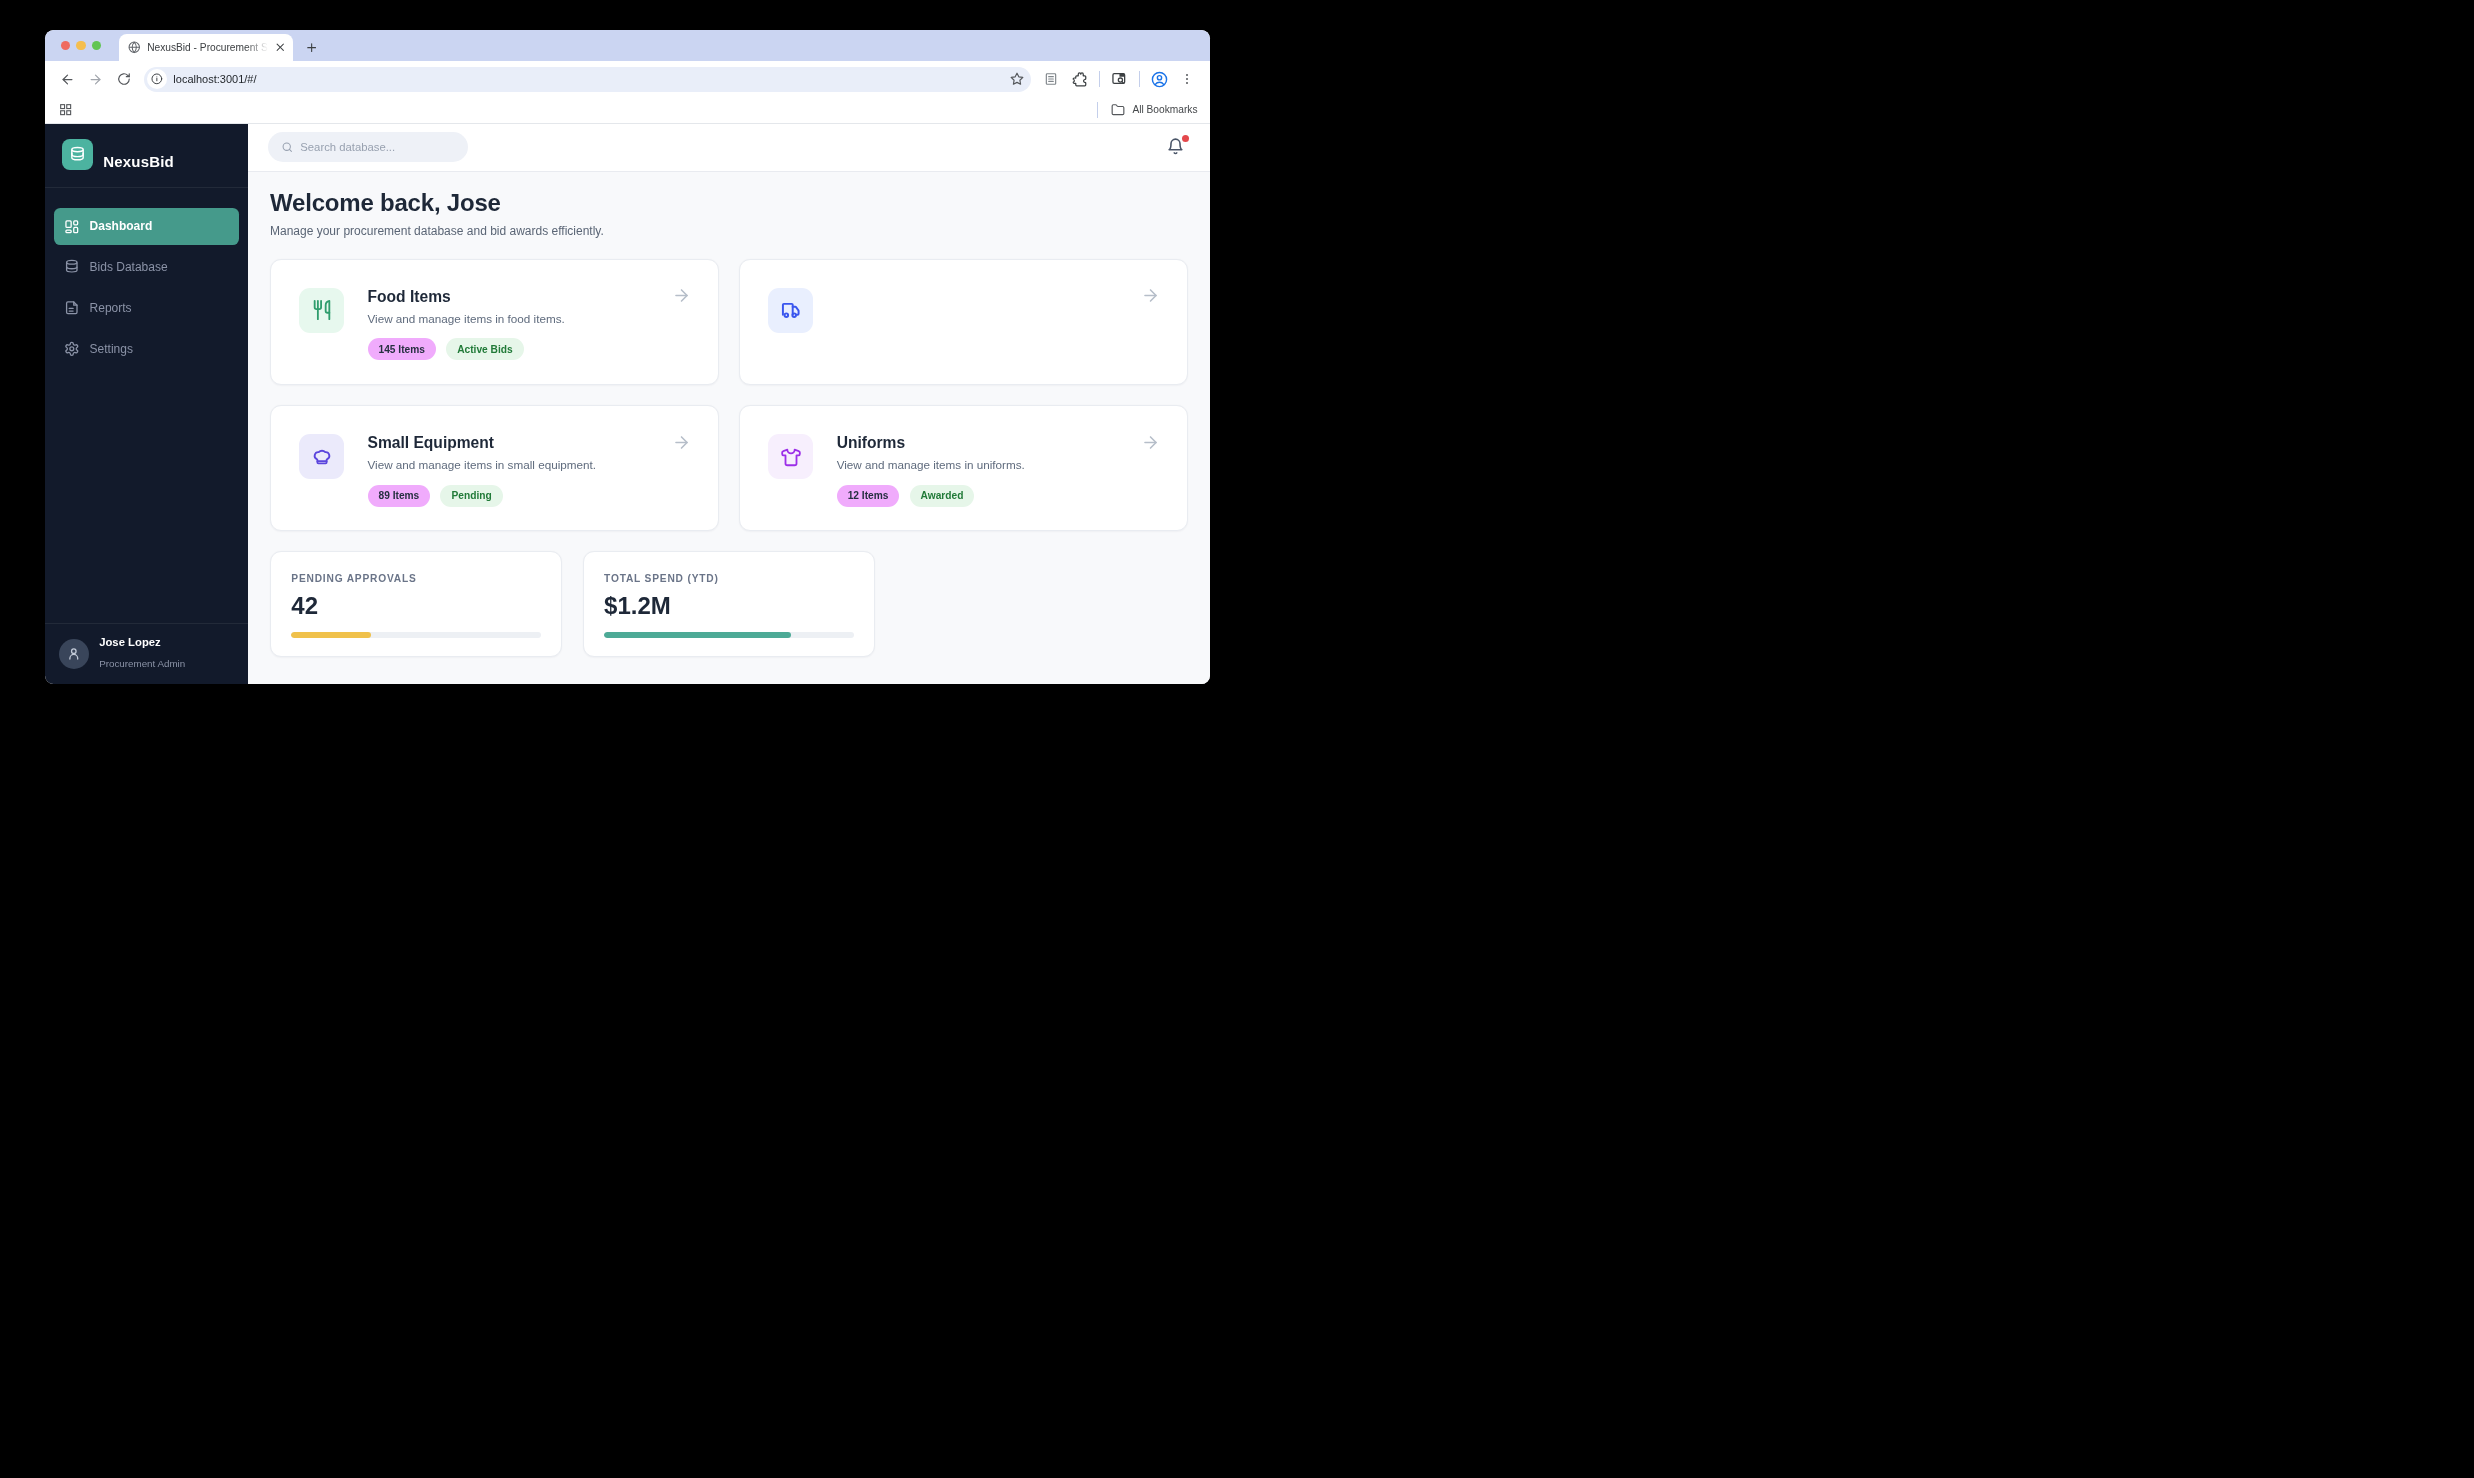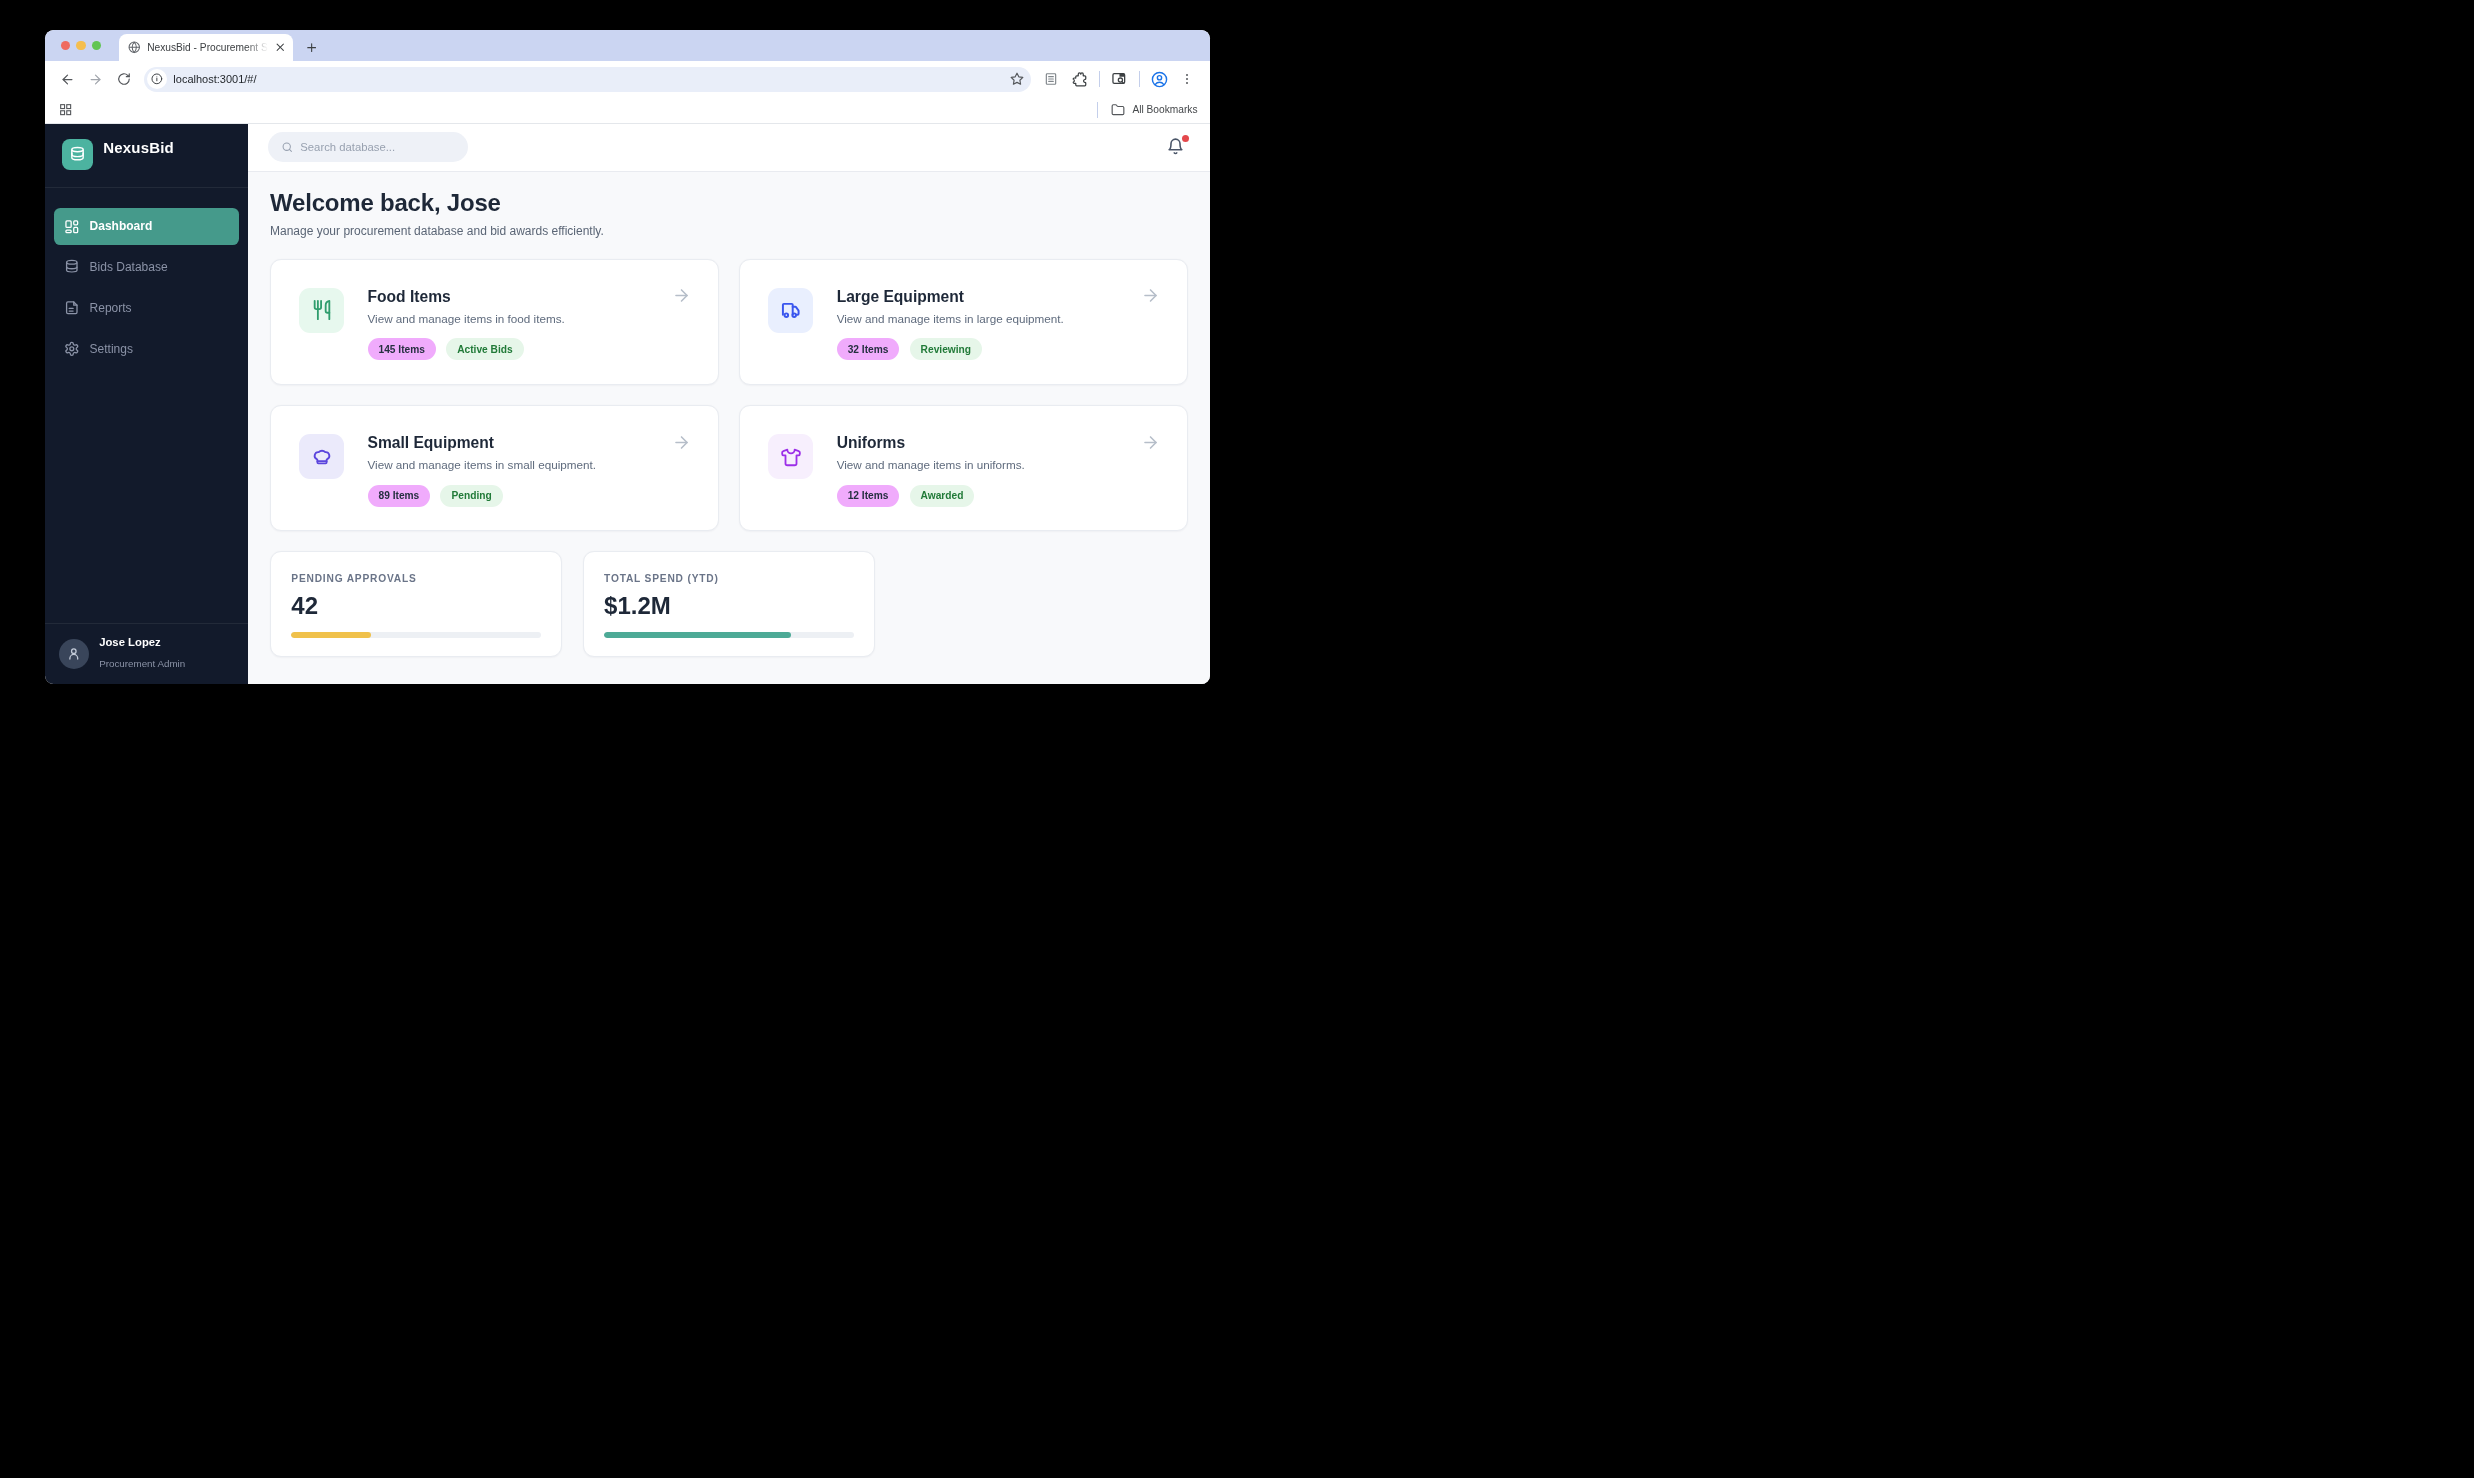--- a/index.html
+++ b/index.html
@@ -37,21 +37,21 @@
   .bookmarks { height:26.6px; background:#fff; border-bottom:0.8px solid #e4e7eb; display:flex; align-items:center; padding:0 12.5px 0 14px; }
   .apps-grid { color:#54575b; }
   .bm-spacer { flex:1; }
   .bm-right { display:flex; align-items:center; gap:7.8px; color:#44474a; font-size:10.2px; }
 
   
   .app { display:flex; height:560px; }
 
   
   .sidebar { width:203px; background:#121a2b; color:#8b93a7; display:flex; flex-direction:column; flex:0 0 auto; }
-  .side-logo { display:flex; align-items:flex-start; gap:10.2px; padding:15.6px 15.6px 16.4px 17px; }
+  .side-logo { display:flex; align-items:flex-end; gap:10.2px; padding:15.6px 15.6px 16.4px 17px; }
   .logo-tile { width:31px; height:31px; border-radius:7.8px; background:#4cb3a0; color:#fff; display:flex; align-items:center; justify-content:center; flex:0 0 auto; }
   .brand { font-size:15px; font-weight:700; color:#fff; letter-spacing:0.2px; }
   .side-sep { border-top:0.8px solid rgba(255,255,255,.07); }
   .nav { padding:20.3px 8.6px 0; display:flex; flex-direction:column; gap:3.9px; }
   .nav-item { display:flex; align-items:center; gap:10.2px; height:37px; border-radius:6.3px; padding:0 10.2px; font-size:12px; font-weight:500; color:#8b93a7; cursor:pointer; }
   .nav-item.active { background:#459a8b; color:#fff; font-weight:600; }
   .nav-item svg { flex:0 0 auto; }
   .side-fill { flex:1; }
   .side-user { border-top:0.8px solid rgba(255,255,255,.07); display:flex; align-items:flex-end; gap:10.2px; padding:11.7px 15.6px 15px 14px; }
   .user-avatar { width:30px; height:30px; border-radius:50%; background:#39455a; color:#c2cad8; display:flex; align-items:center; justify-content:center; flex:0 0 auto; }
@@ -357,28 +357,20 @@
 
             <div class="card cat-card">
               <span class="icon-tile tile-blue">
                 <svg width="23.5" height="23.5" viewBox="0 0 24 24" fill="none" stroke="currentColor" stroke-width="2" stroke-linecap="round" stroke-linejoin="round">
                     <path d="M14 17V7a1 1 0 0 0-1-1H5a1 1 0 0 0-1 1v10"></path>
                     <path d="M14 9h2.6a1 1 0 0 1 .8.4l2.4 3.2a1 1 0 0 1 .2.6V16a1 1 0 0 1-1 1h-1"></path>
                     <circle cx="7.5" cy="17.5" r="1.8"></circle>
                     <circle cx="15.5" cy="17.5" r="1.8"></circle>
                   </svg>
               </span>
-              <div class="cat-body">
-                <div class="cat-title">Large Equipment</div>
-                <div class="cat-desc">View and manage items in large equipment.</div>
-                <div class="badges">
-                  <span class="pill pill-count">32 Items</span>
-                  <span class="pill pill-status">Reviewing</span>
-                </div>
-              </div>
               <span class="cat-arrow">
                 <svg width="19" height="19" viewBox="0 0 24 24" fill="none" stroke="currentColor" stroke-width="2" stroke-linecap="round" stroke-linejoin="round">
                     <path d="M5 12h14"></path>
                     <path d="m12 5 7 7-7 7"></path>
                   </svg>
               </span>
             </div>
 
             <div class="card cat-card">
               <span class="icon-tile tile-indigo">

